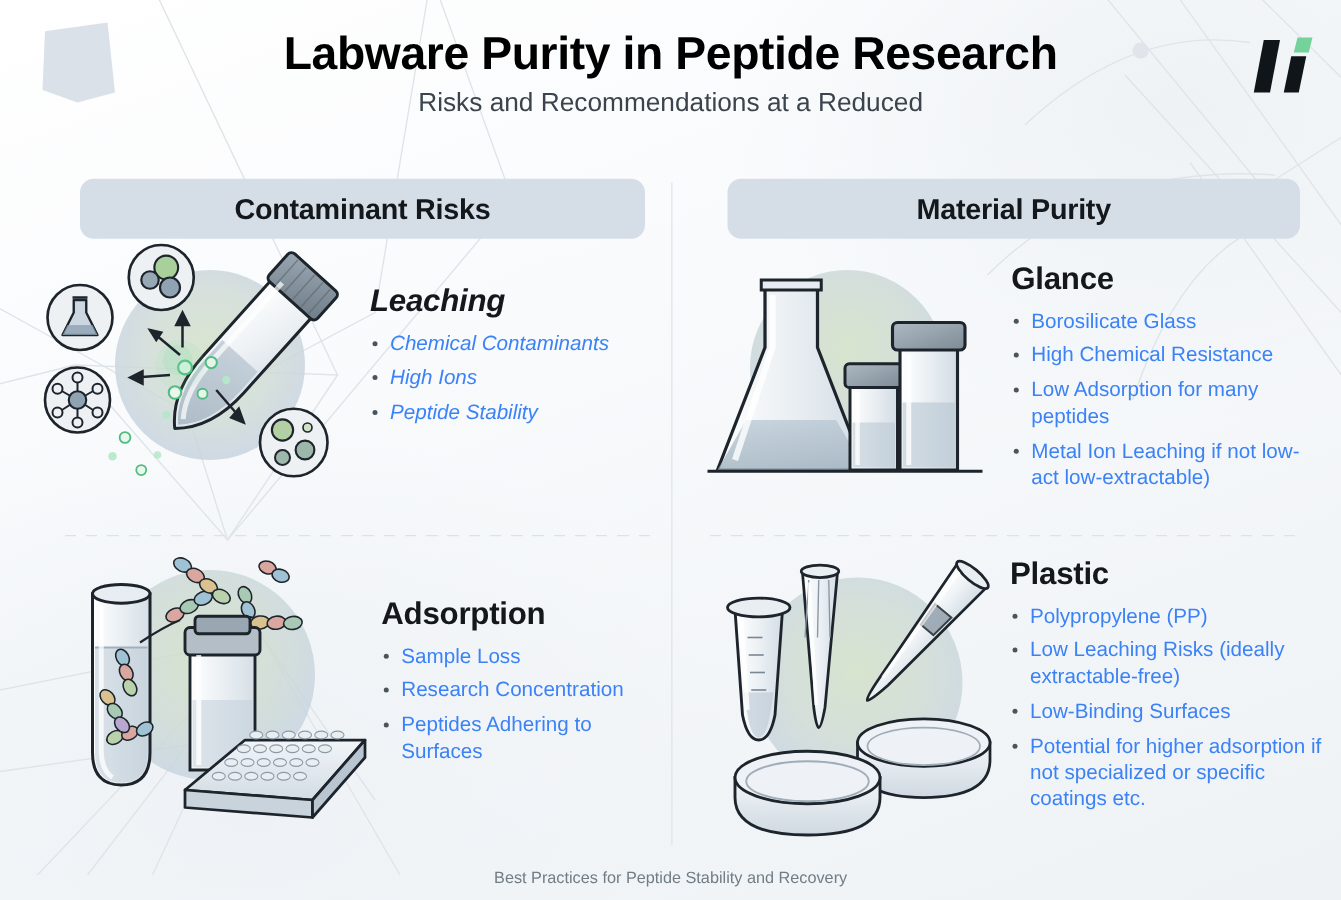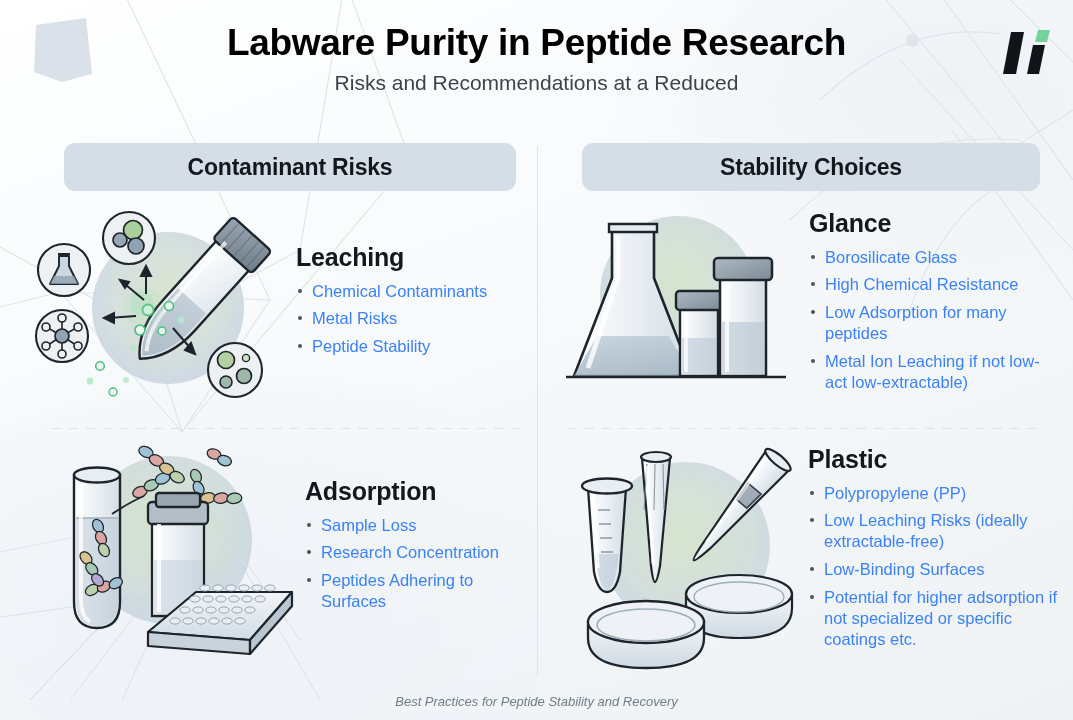--- a/index.html
+++ b/index.html
@@ -67,21 +67,21 @@
   ul.bullets li{
     position:relative; padding-left:16px; margin-bottom:7px;
     font-size:16.5px; line-height:1.27; color:#3b82f6;
   }
   ul.bullets li:before{
     content:""; position:absolute; left:2px; top:8px;
     width:4px; height:4px; border-radius:50%; background:#4a545c;
   }
 
   
-  #block-leaching   { left:40px;  top:208px; width:490px; }
+  #block-leaching   { left:40px;  top:192px; width:490px;font-style:italic; }
   #block-adsorption { left:40px;  top:440px; width:490px; }
   #block-glass      { left:558px; top:196px; width:500px; }
   #block-plastic    { left:558px; top:436px; width:500px; }
 
   #block-leaching .art   { width:250px; height:200px; margin-right:6px; }
   #block-leaching .txt   { padding-top:36px; }
   #block-adsorption .art { width:265px; height:215px; margin-right:0px; }
   #block-adsorption .txt { padding-top:38px; }
   #block-glass .art      { width:245px; height:205px; margin-right:6px; }
   #block-glass .txt      { padding-top:14px; }
@@ -92,21 +92,21 @@
     position:absolute; left:52px; top:428px; width:468px; height:1px; z-index:3;
     background:repeating-linear-gradient(to right,#dde2e7 0px,#dde2e7 9px,transparent 9px,transparent 17px);
   }
   .hdivider-right{
     position:absolute; left:568px; top:428px; width:472px; height:1px; z-index:3;
     background:repeating-linear-gradient(to right,#dde2e7 0px,#dde2e7 9px,transparent 9px,transparent 17px);
   }
 
   .footer{
     position:absolute; left:0; top:694px; width:1073px; text-align:center; z-index:4;
-    font-size:13px; color:#717d86; font-style:italic;
+    font-size:13px; color:#717d86; 
   }
 
   svg{ display:block; overflow:visible; }
 </style>
 </head>
 <body>
 
 <div id="root">
 
   <div class="bg-grad"></div>
@@ -143,21 +143,21 @@
   <svg class="logo" viewBox="0 0 54 50">
     <path d="M 14 4 L 27 4 L 19 46 L 6 46 Z" fill="#10151a"></path>
     <path d="M 36 17 L 48 17 L 42 46 L 30 46 Z" fill="#10151a"></path>
     <path d="M 41 2 L 53 2 L 50 14 L 38 14 Z" fill="#74d39a"></path>
   </svg>
 
   <div class="col col-left">
     <div class="pill">Contaminant Risks</div>
   </div>
   <div class="col col-right">
-    <div class="pill">Stability Choices</div>
+    <div class="pill">Material Purity</div>
   </div>
 
   <div class="vdivider"></div>
   <div class="hdivider-left"></div>
   <div class="hdivider-right"></div>
 
   <div class="block" id="block-leaching">
     <div class="art">
       <svg viewBox="0 0 250 200" width="250" height="200">
         <defs>
@@ -265,21 +265,21 @@
           <circle cx="186" cy="174" r="6" fill="#9db8aa" stroke="#1d242b" stroke-width="1.6"></circle>
           <circle cx="206" cy="150" r="3.6" fill="#cfe3c4" stroke="#1d242b" stroke-width="1.3"></circle>
         </g>
       </svg>
     </div>
 
     <div class="txt">
       <div class="b-title">Leaching</div>
       <ul class="bullets">
         <li>Chemical Contaminants</li>
-        <li>Metal Risks</li>
+        <li>High Ions</li>
         <li>Peptide Stability</li>
       </ul>
     </div>
   </div>
 
   <div class="block" id="block-adsorption">
     <div class="art">
       <svg viewBox="0 0 265 215" width="265" height="215">
         <defs>
           <radialGradient id="haloA" cx="48%" cy="42%" r="58%">

